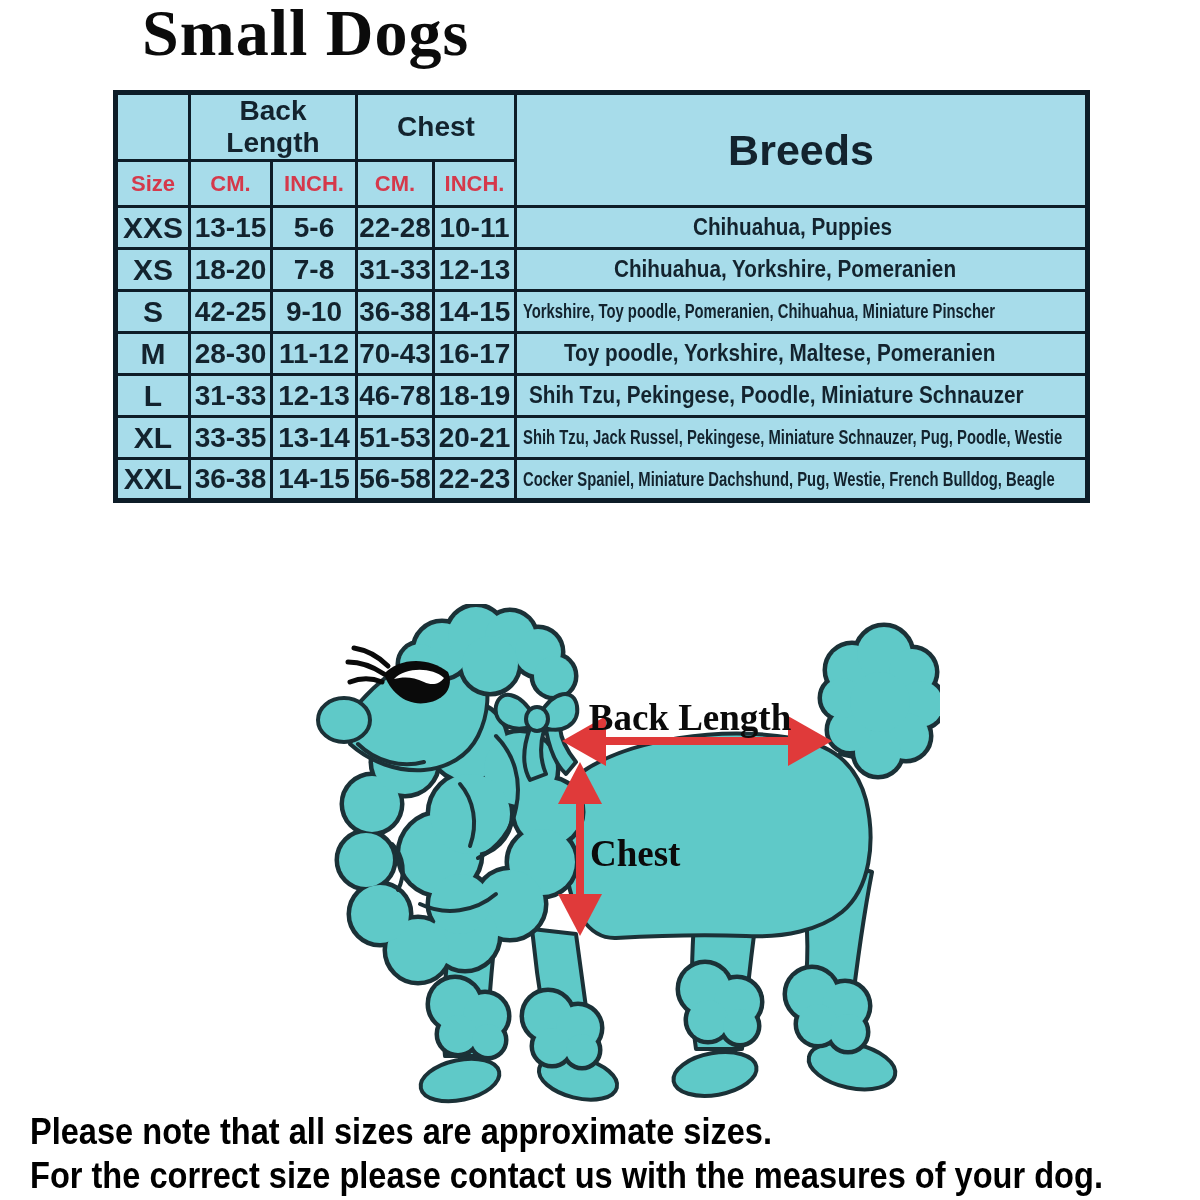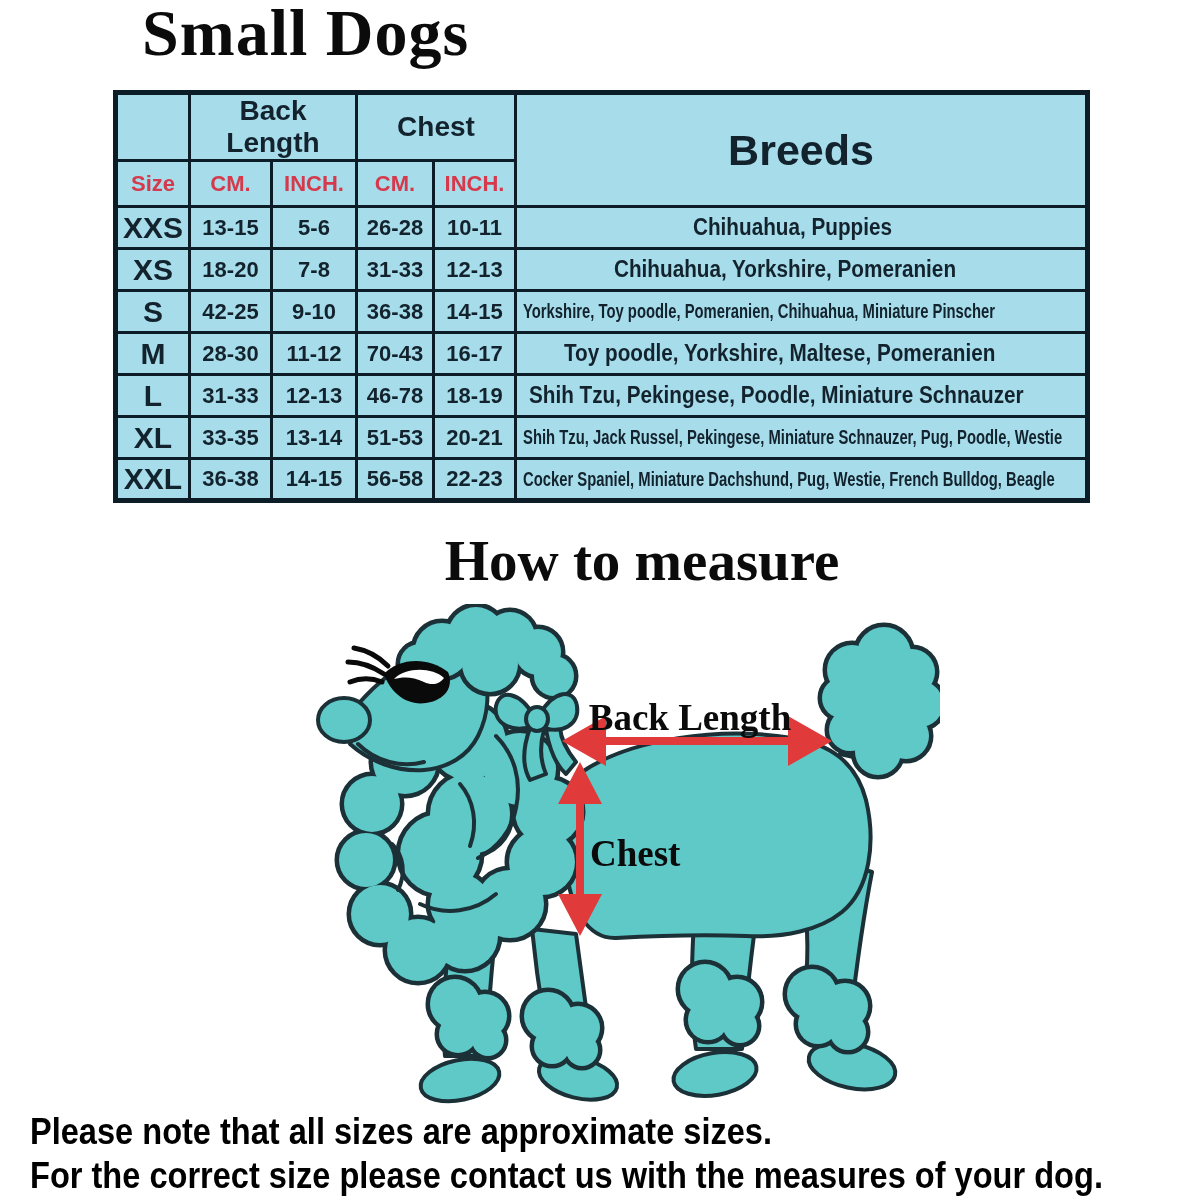--- a/index.html
+++ b/index.html
@@ -16,21 +16,21 @@
     border:5px solid var(--table-border,#0d1d28);color:var(--text-dark,#13232e);}
   .size-table td{border:3px solid var(--table-border,#0d1d28);padding:0;text-align:center;
     vertical-align:middle;overflow:hidden;}
   tr.hdr-group{height:50px;}
   tr.hdr-sub{height:46px;}
   tr.data-row{height:42px;}
   .group-hdr{font-weight:bold;font-size:28px;}
   .breeds-hdr{font-weight:bold;font-size:43px;}
   .sub-hdr{font-weight:bold;font-size:22px;color:var(--header-red,#d5394b);}
   .size-cell{font-weight:bold;font-size:30px;margin-left:30px;}
-  .num-cell{font-weight:bold;font-size:22px;}
+  .num-cell{font-weight:bold;font-size:28px;}
   .breeds-cell{text-align:right;padding-left:6px !important;white-space:nowrap;}
   .breeds-cell span{display:inline-block;font-weight:bold;transform-origin:left center;}
   tr.short .breeds-cell span{font-size:23px;transform:scaleX(0.9);}
   tr.long  .breeds-cell span{font-size:19.5px;transform:scaleX(0.76);}
 
   .section-title{position:absolute;left:342px;top:528px;width:600px;text-align:center;
     font-family:"Liberation Serif",serif;font-weight:bold;font-size:57px;
     color:var(--heading-black,#0b0b0b);}
 
   .poodle-wrap{position:absolute;left:300px;top:604px;width:640px;height:505px;}
@@ -79,21 +79,21 @@
         <td class="sub-hdr">CM.</td>
         <td class="sub-hdr">INCH.</td>
         <td class="sub-hdr">CM.</td>
         <td class="sub-hdr">INCH.</td>
       </tr>
 
       <tr class="data-row short">
         <td class="size-cell">XXS</td>
         <td class="num-cell">13-15</td>
         <td class="num-cell">5-6</td>
-        <td class="num-cell">26-28</td>
+        <td class="num-cell">22-28</td>
         <td class="num-cell">10-11</td>
         <td class="breeds-cell"><span>Chihuahua, Puppies</span></td>
       </tr>
       <tr class="data-row short">
         <td class="size-cell">XS</td>
         <td class="num-cell">18-20</td>
         <td class="num-cell">7-8</td>
         <td class="num-cell">31-33</td>
         <td class="num-cell">12-13</td>
         <td class="breeds-cell"><span>Chihuahua, Yorkshire, Pomeranien</span></td>
@@ -134,21 +134,20 @@
         <td class="size-cell">XXL</td>
         <td class="num-cell">36-38</td>
         <td class="num-cell">14-15</td>
         <td class="num-cell">56-58</td>
         <td class="num-cell">22-23</td>
         <td class="breeds-cell"><span>Cocker Spaniel, Miniature Dachshund, Pug, Westie, French Bulldog, Beagle</span></td>
       </tr>
     </tbody>
   </table>
 
-  <div class="section-title">How to measure</div>
 
   <div class="poodle-wrap">
     <svg width="640" height="505" viewBox="0 0 640 505">
       <defs>
         <g id="pom-tail">
           <circle cx="552" cy="66" r="25"></circle>
             <circle cx="584" cy="50" r="27"></circle>
             <circle cx="612" cy="68" r="23"></circle>
           <circle cx="620" cy="100" r="23"></circle>
             <circle cx="606" cy="132" r="23"></circle>

